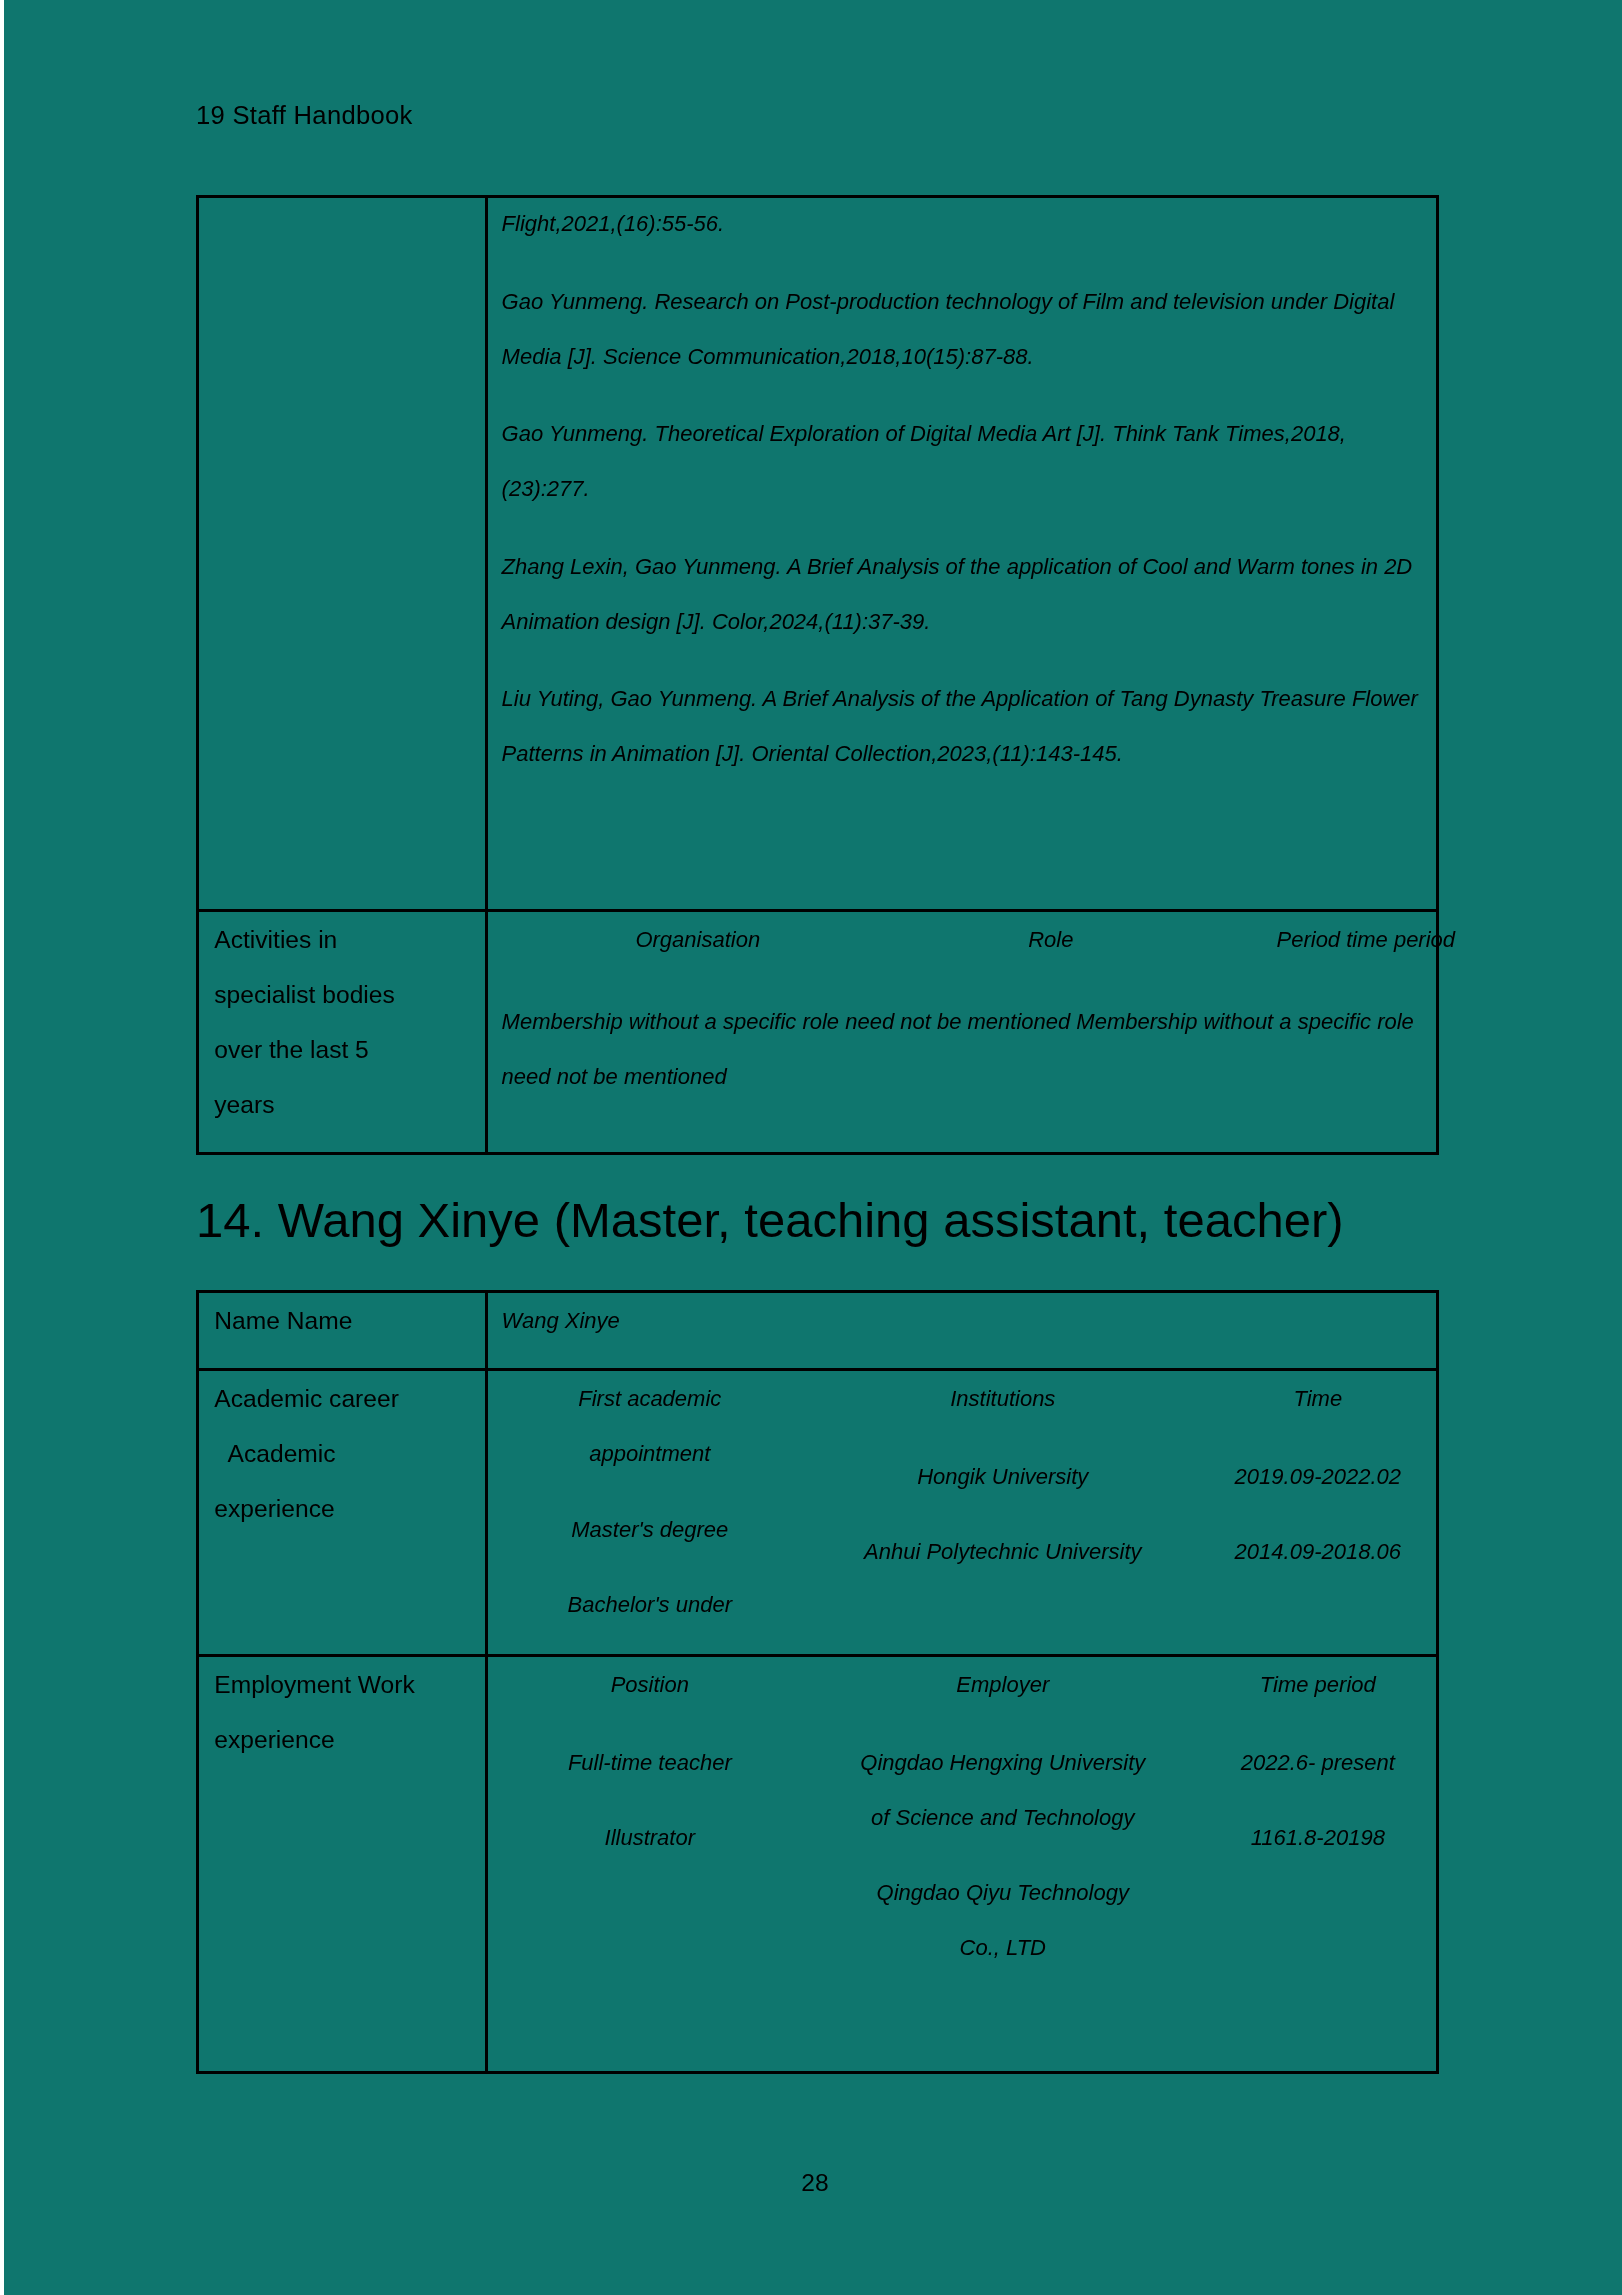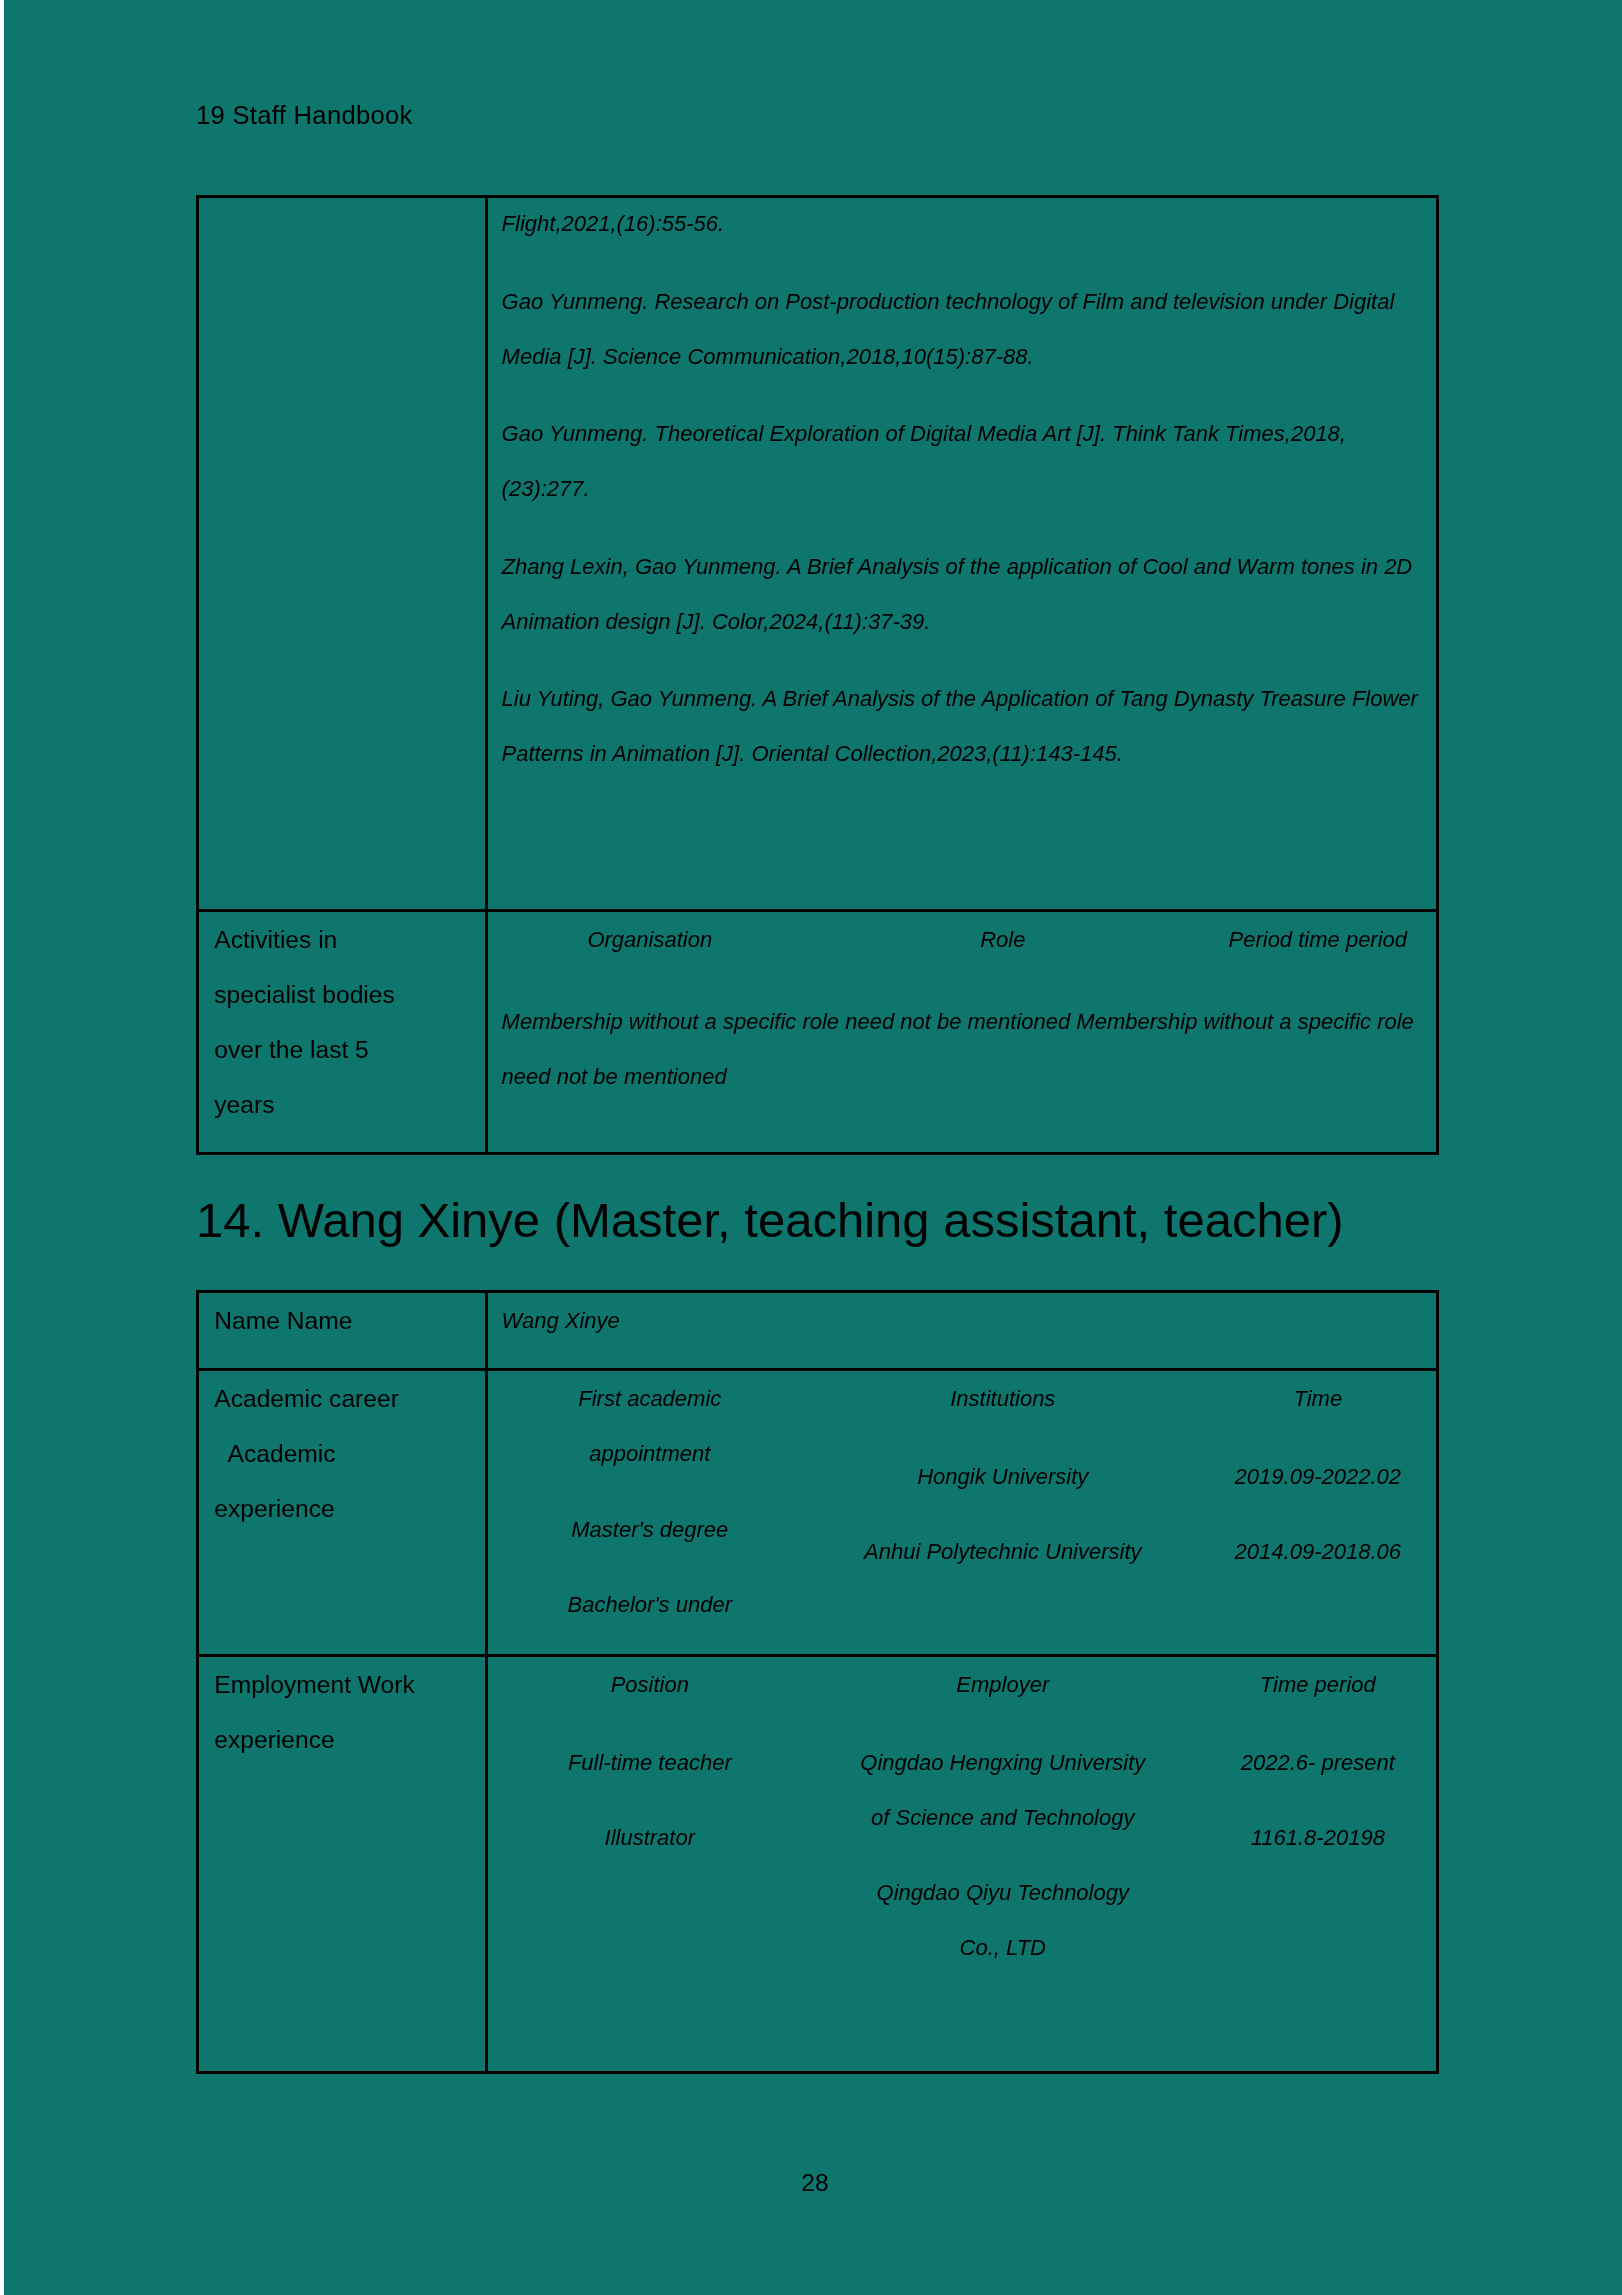--- a/index.html
+++ b/index.html
@@ -16,21 +16,21 @@
   .label-line { display: block; }
 
   .ref { margin: 0 0 22.5px 0; }
   .ref:first-child { margin-top: -5.1px; }
   .ref:last-child { margin-bottom: 0; }
 
   .three-col { display: grid; grid-template-columns: 323px 383px 247px; margin-left: -13.3px; margin-right: -12.3px; }
   .three-col .col { text-align: center; }
   .three-col .cell { display: block; }
 
-  .activities-header { display: grid; grid-template-columns: 323px 383px 247px; margin-left: -13.3px; margin-right: -12.3px; }
+  .activities-header { display: grid; grid-template-columns: 323px 383px 247px; margin-left: -13.3px; margin-right: -12.3px; padding-left: 48px; }
   .activities-header span { text-align: center; display: block; }
   .activities-note { margin-top: 26.6px; }
 
   #table1 { top: 195px; }
   #table1 .row-pubs { height: 714px; }
   #table1 .row-activities { height: 243px; }
 
   #table2 { top: 1290px; }
   #table2 .row-name { height: 78px; }
   #table2 .row-post { height: 78px; }

